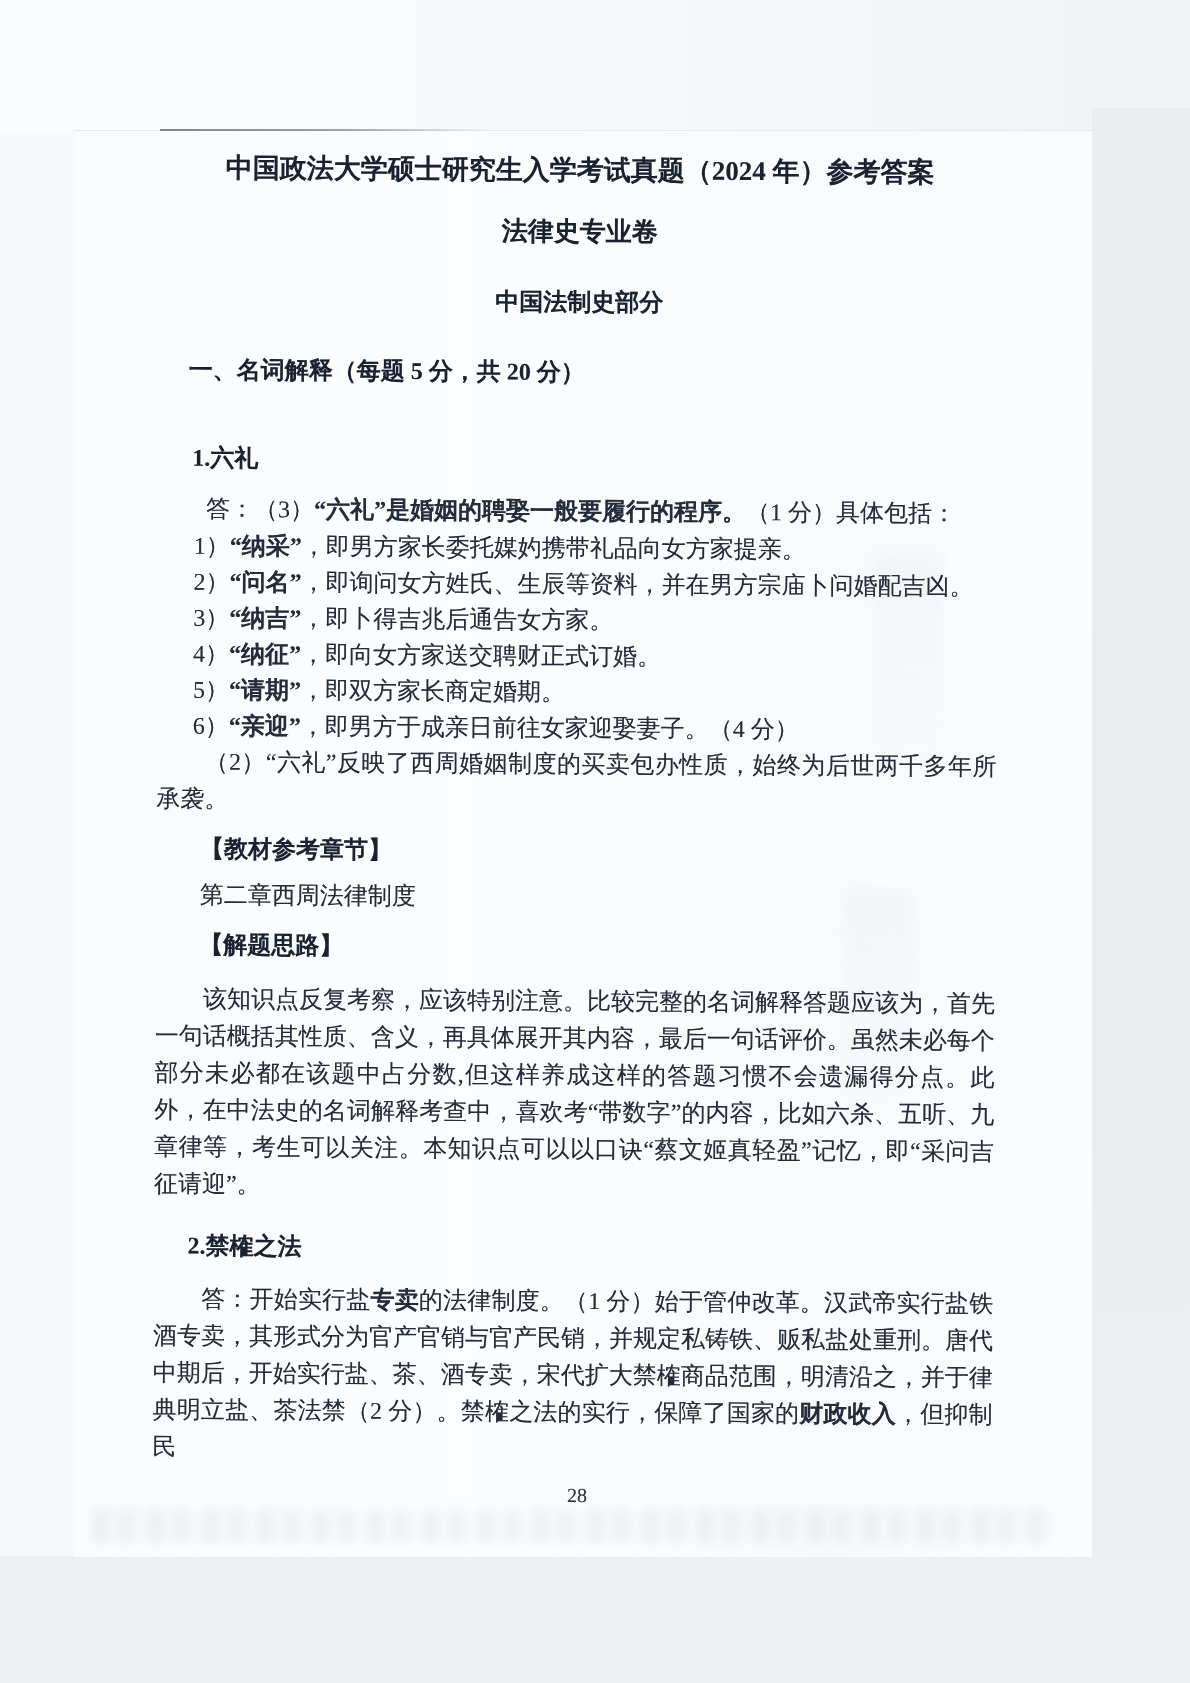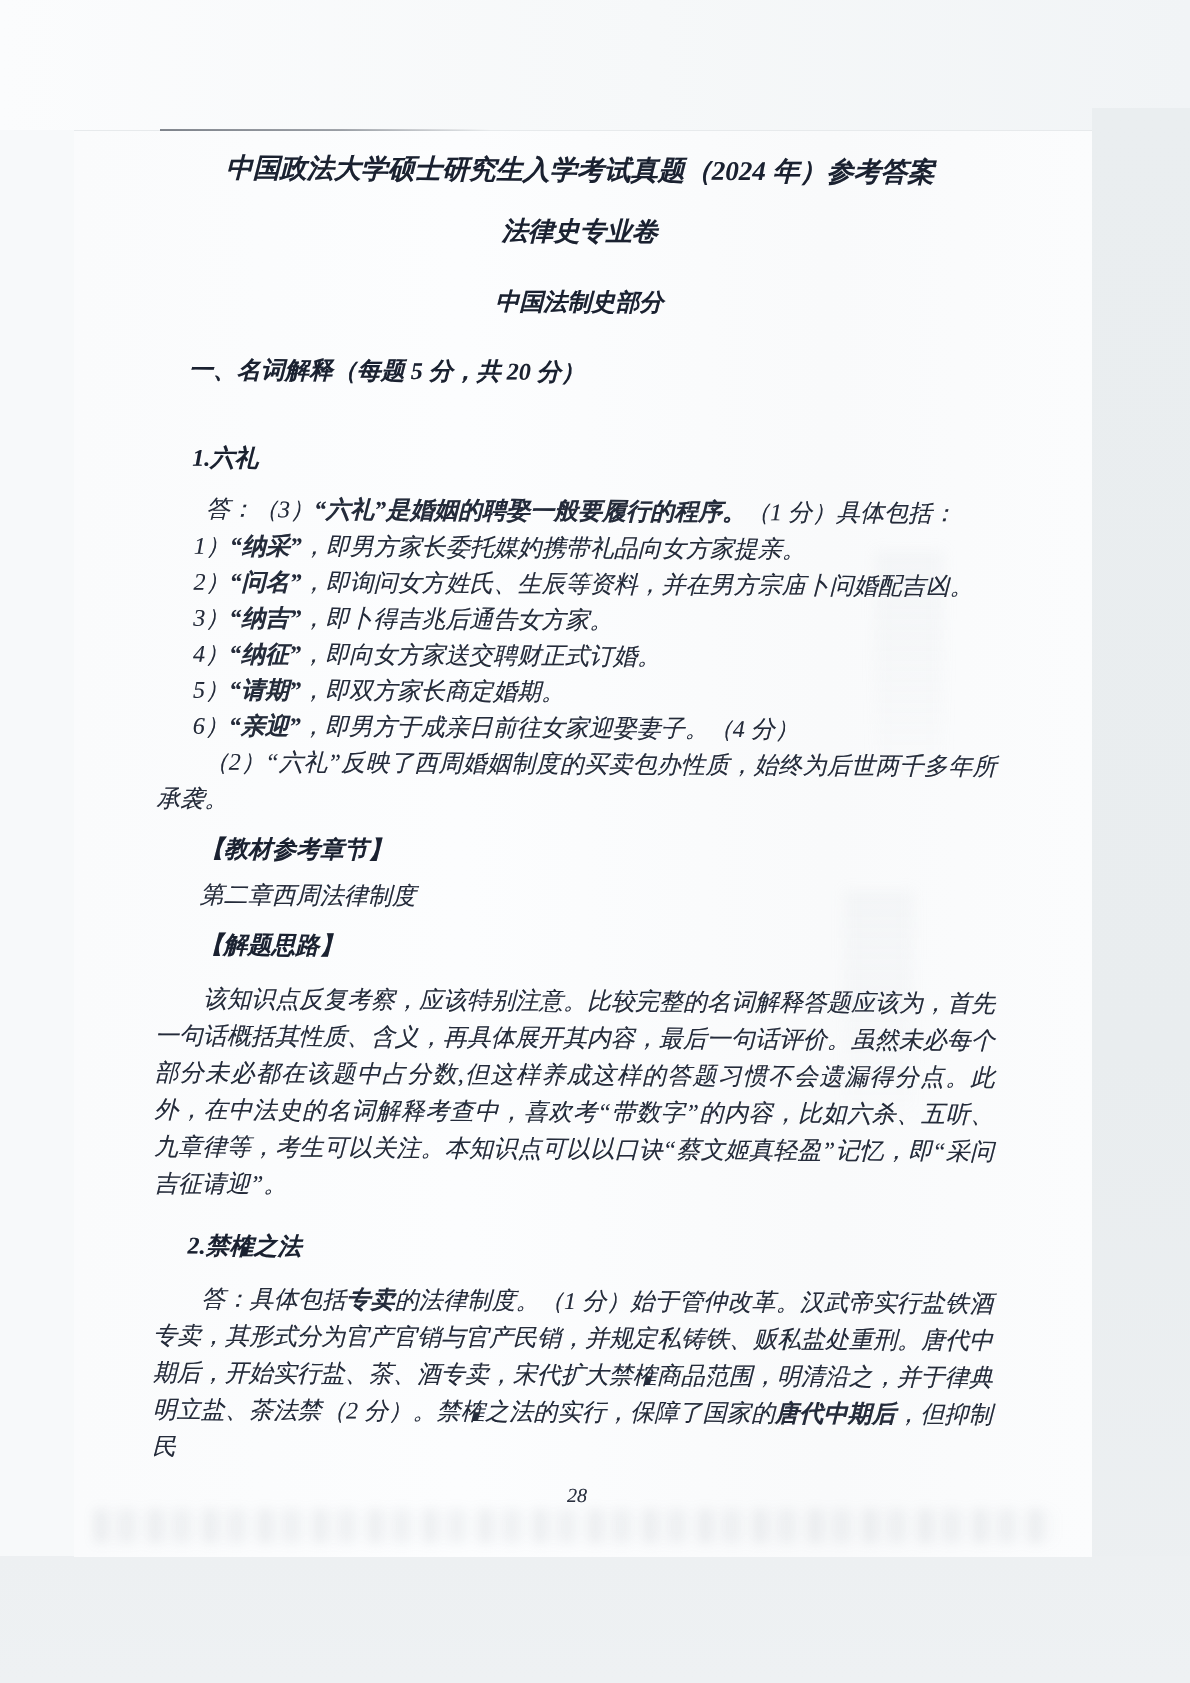--- a/index.html
+++ b/index.html
@@ -12,21 +12,21 @@
   
   .shade-right{position:absolute;left:1092px;top:108px;width:98px;height:1575px;
     background:linear-gradient(180deg,#eaeef0 0%,#e9edef 60%,#edf0f2 100%);}
   .shade-bottom{position:absolute;left:0;top:1556px;width:1190px;height:127px;
     background:linear-gradient(180deg,#edf0f2 0%,#eef1f3 100%);}
   .shade-top{position:absolute;left:0;top:0;width:1190px;height:130px;
     background:linear-gradient(90deg,#fbfcfd 0%,#f6f8f9 55%,#f1f4f6 100%);}
   
   .paper{position:absolute;left:74px;top:130px;width:1018px;height:1426px;
     background:linear-gradient(90deg,#fafbfc 0%,#fcfdfe 38%,#f9fafb 74%,#fbfcfd 100%);
-    border-top:1px solid #e7eaec;font-style:italic;}
+    border-top:1px solid #e7eaec;}
   
   .edge-line{position:absolute;left:86px;top:-2px;width:330px;height:2px;
     background:linear-gradient(90deg,rgba(90,96,106,.75) 0%,rgba(90,96,106,.55) 55%,rgba(90,96,106,0) 100%);}
   
   .smudge{position:absolute;left:20px;top:1378px;width:960px;height:34px;
     background:repeating-linear-gradient(90deg,
       rgba(120,130,142,.22) 0 13px,rgba(165,173,182,.06) 13px 24px,
       rgba(128,138,150,.18) 24px 41px,rgba(170,178,186,.05) 41px 55px);
     filter:blur(6px);opacity:.55;border-radius:3px;}
   .streak{position:absolute;width:70px;height:220px;
@@ -102,21 +102,21 @@
       <div class="h-bracket">【教材参考章节】</div>
 
       <p class="ref-text">第二章西周法律制度</p>
 
       <div class="h-bracket h-tips">【解题思路】</div>
 
       <p class="para tips">该知识点反复考察，应该特别注意。比较完整的名词解释答题应该为，首先一句话概括其性质、含义，再具体展开其内容，最后一句话评价。虽然未必每个部分未必都在该题中占分数,但这样养成这样的答题习惯不会遗漏得分点。此外，在中法史的名词解释考查中，喜欢考“带数字”的内容，比如六杀、五听、九章律等，考生可以关注。本知识点可以以口诀“蔡文姬真轻盈”记忆，即“采问吉征请迎”。</p>
 
       <div class="h-term h-term2">2.禁榷之法</div>
 
-      <p class="para ans2"><span>答：具体包括</span><span class="b">专卖</span><span>的法律制度。（1 分）始于管仲改革。汉武帝实行盐铁酒专卖，其形式分为官产官销与官产民销，并规定私铸铁、贩私盐处重刑。唐代中期后，开始实行盐、茶、酒专卖，宋代扩大禁榷商品范围，明清沿之，并于律典明立盐、茶法禁（2 分）。禁榷之法的实行，保障了国家的</span><span class="b">唐代中期后</span><span>，但抑制民</span></p>
+      <p class="para ans2"><span>答：开始实行盐</span><span class="b">专卖</span><span>的法律制度。（1 分）始于管仲改革。汉武帝实行盐铁酒专卖，其形式分为官产官销与官产民销，并规定私铸铁、贩私盐处重刑。唐代中期后，开始实行盐、茶、酒专卖，宋代扩大禁榷商品范围，明清沿之，并于律典明立盐、茶法禁（2 分）。禁榷之法的实行，保障了国家的</span><span class="b">财政收入</span><span>，但抑制民</span></p>
 
       <div class="pageno">28</div>
 
     </div>
 
     <div class="smudge"></div>
   </div>
 </div>
 
 </body></html>

